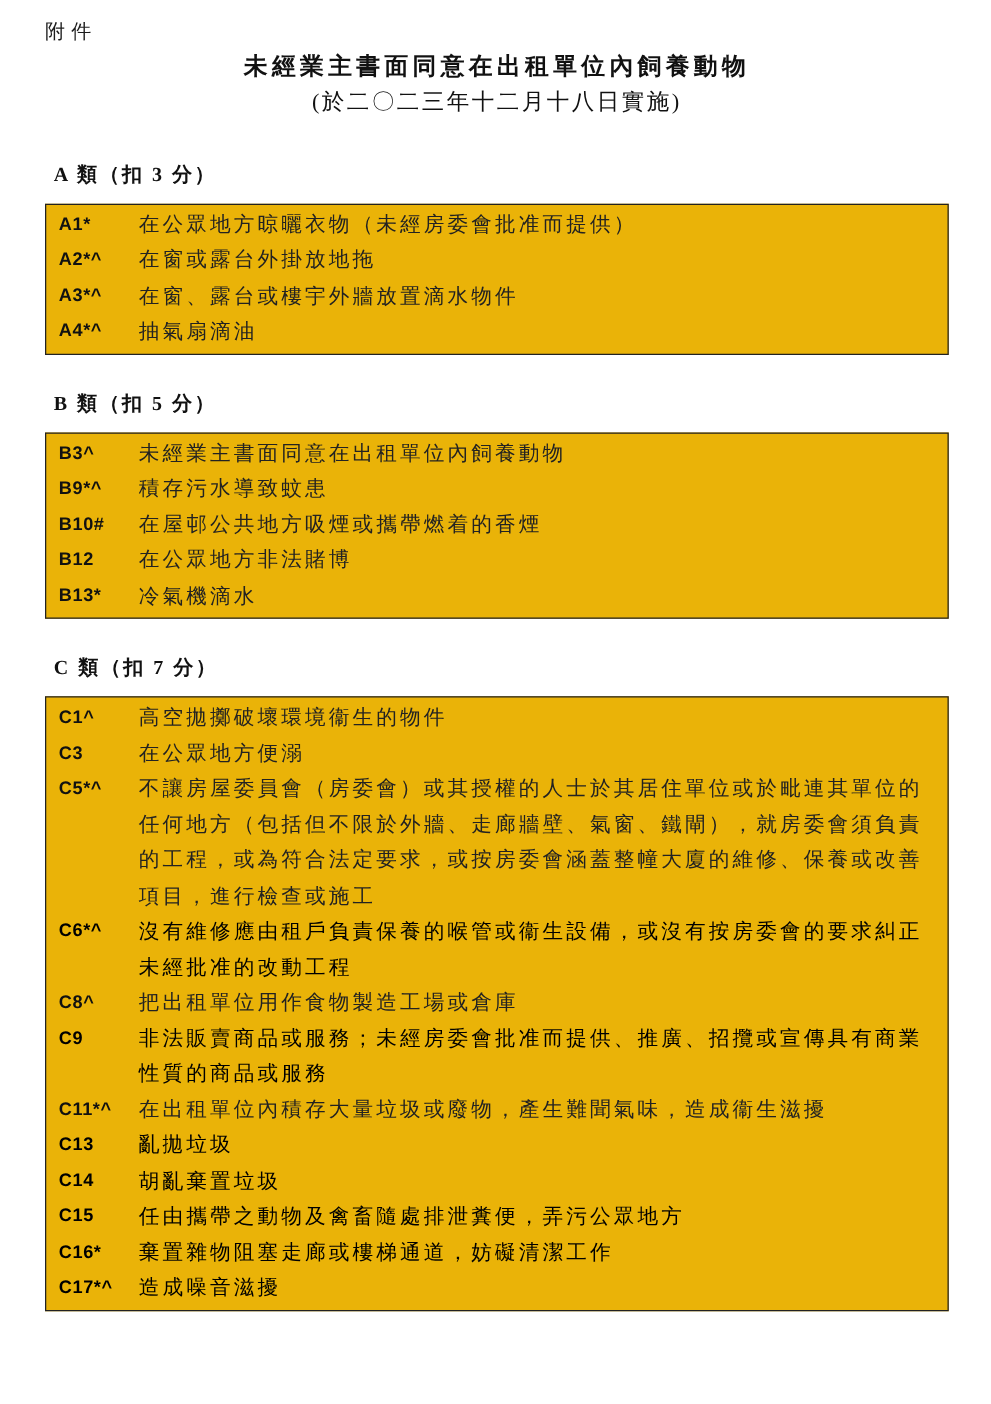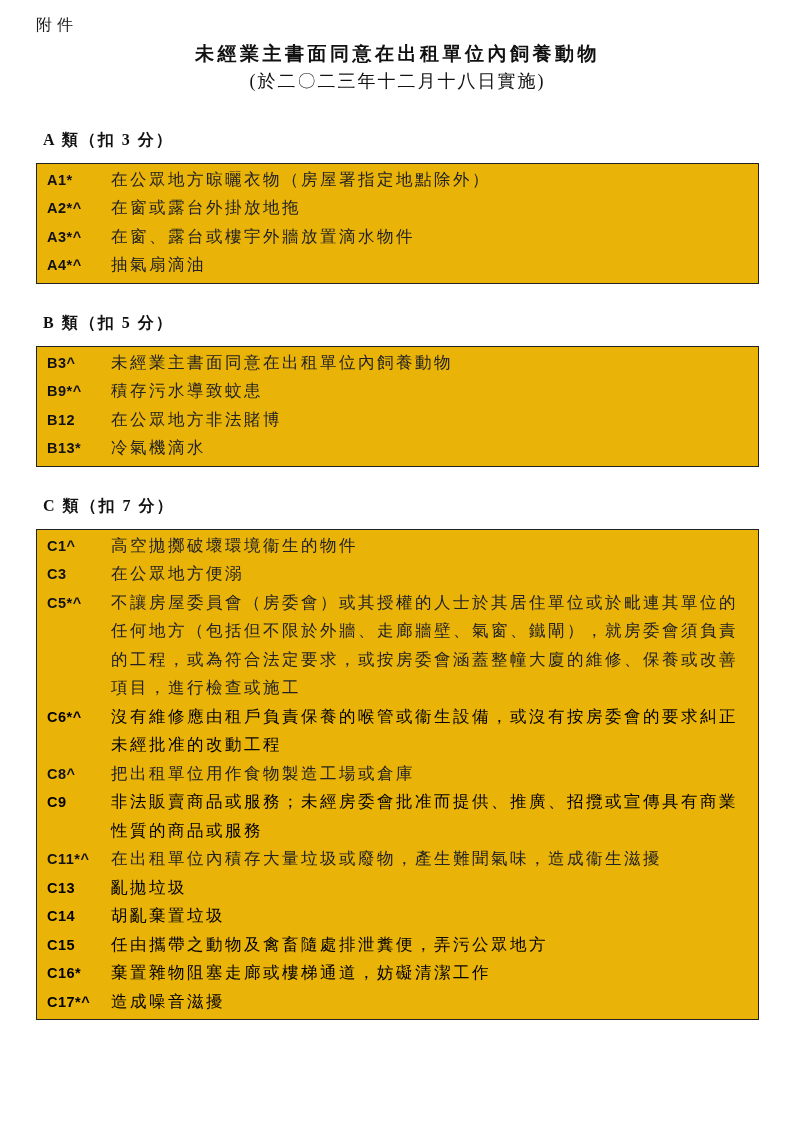--- a/index.html
+++ b/index.html
@@ -89,21 +89,21 @@
 
   <div class="title">未經業主書面同意在出租單位內飼養動物</div>
 
   <div class="subtitle">(於二〇二三年十二月十八日實施)</div>
 
   <div id="sections">
       <div class="section-heading">A 類（扣 3 分）</div>
       <div class="rule-table">
         <div class="rule-row">
           <div class="rule-code">A1*</div>
-          <div class="rule-text">在公眾地方晾曬衣物（房屋署指定地點除外）</div>
+          <div class="rule-text">在公眾地方晾曬衣物（未經房委會批准而提供）</div>
         </div>
         <div class="rule-row">
           <div class="rule-code">A2*^</div>
           <div class="rule-text">在窗或露台外掛放地拖</div>
         </div>
         <div class="rule-row">
           <div class="rule-code">A3*^</div>
           <div class="rule-text">在窗、露台或樓宇外牆放置滴水物件</div>
         </div>
         <div class="rule-row">
@@ -113,20 +113,24 @@
       </div>
       <div class="section-heading">B 類（扣 5 分）</div>
       <div class="rule-table">
         <div class="rule-row">
           <div class="rule-code">B3^</div>
           <div class="rule-text">未經業主書面同意在出租單位內飼養動物</div>
         </div>
         <div class="rule-row">
           <div class="rule-code">B9*^</div>
           <div class="rule-text">積存污水導致蚊患</div>
+        </div>
+        <div class="rule-row">
+          <div class="rule-code">B10#</div>
+          <div class="rule-text">在屋邨公共地方吸煙或攜帶燃着的香煙</div>
         </div>
         <div class="rule-row">
           <div class="rule-code">B12</div>
           <div class="rule-text">在公眾地方非法賭博</div>
         </div>
         <div class="rule-row">
           <div class="rule-code">B13*</div>
           <div class="rule-text">冷氣機滴水</div>
         </div>
       </div>

